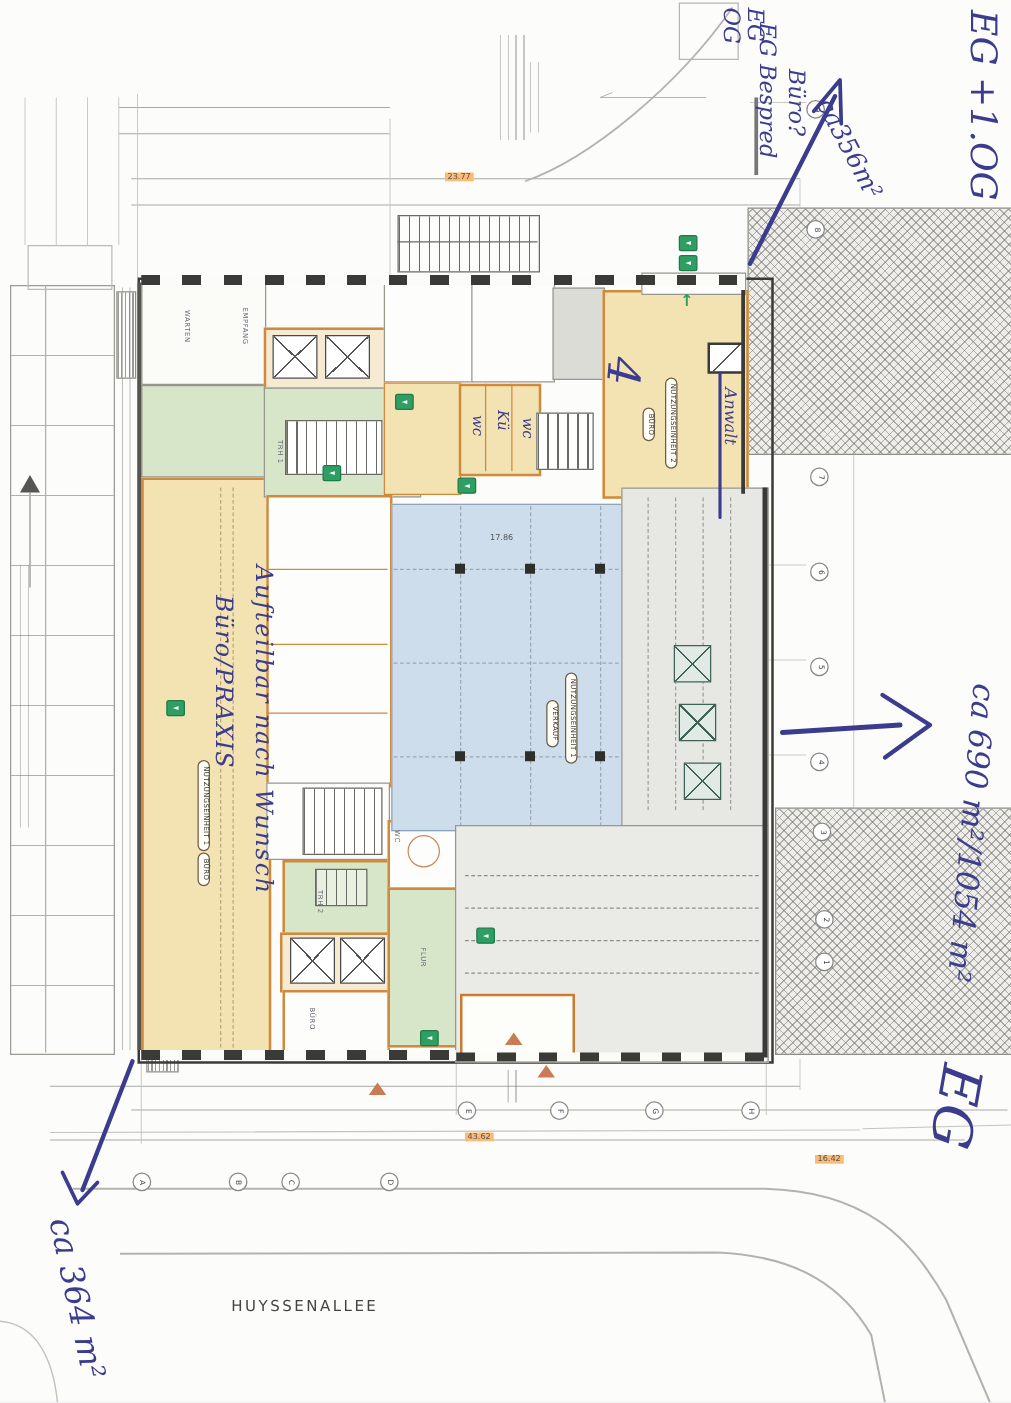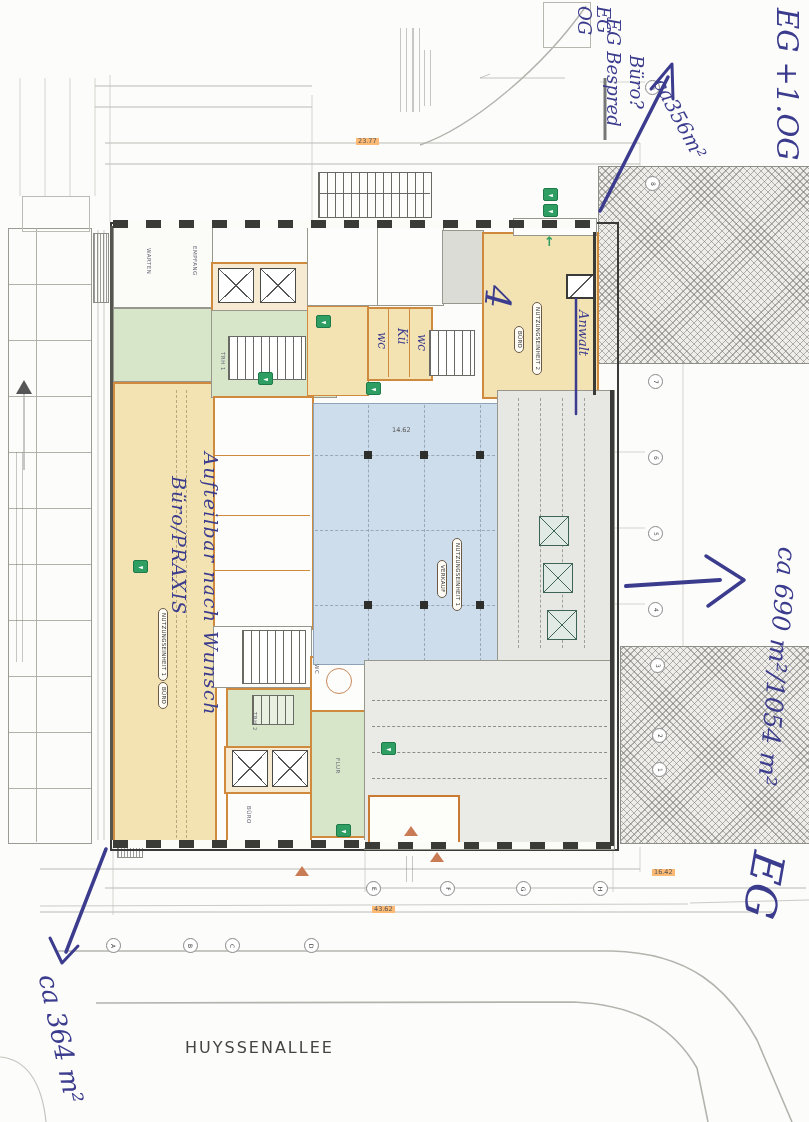--- a/index.html
+++ b/index.html
@@ -209,23 +209,23 @@
   <div class="abs ovlab v" style="left:524px;top:326px">BÜRO</div>
   <div class="abs rlab v" style="left:152px;top:248px">WARTEN</div>
   <div class="abs rlab v" style="left:198px;top:246px">EMPFANG</div>
   <div class="abs rlab v" style="left:226px;top:352px">TRH 1</div>
   <div class="abs rlab v" style="left:258px;top:712px">TRH 2</div>
   <div class="abs rlab v" style="left:341px;top:758px">FLUR</div>
   <div class="abs rlab v" style="left:320px;top:664px">WC</div>
   <div class="abs rlab v" style="left:252px;top:806px">BÜRO</div>
 
   <div class="abs dim" style="left:356px;top:138px">23.77</div>
-  <div class="abs dim" style="left:390px;top:427px;background:#cdddec">14.62</div>
+  <div class="abs dim" style="left:390px;top:427px;background:#cdddec">17.86</div>
   <div class="abs dim" style="left:372px;top:906px">43.62</div>
-  <div class="abs dim" style="left:652px;top:869px">16.42</div>
+  <div class="abs dim" style="left:652px;top:924px">16.42</div>
 
   <div class="abs bub" style="left:645px;top:80px">
       <span>9</span>
     </div>
   <div class="abs bub" style="left:645px;top:176px">
       <span>8</span>
     </div>
   <div class="abs bub" style="left:648px;top:374px">
       <span>7</span>
     </div>
@@ -299,14 +299,14 @@
   <div class="abs ink" style="left:486px;top:278px;font-size:36px;transform:rotate(95deg);transform-origin:50% 50%">4</div>
   <div class="abs ink v" style="left:388px;top:332px;font-size:12px">wc</div>
   <div class="abs ink v" style="left:408px;top:328px;font-size:12px">Kü</div>
   <div class="abs ink v" style="left:428px;top:334px;font-size:12px">wc</div>
   <div class="abs ink" style="left:800px;top:548px;font-size:25px;transform:rotate(95deg);transform-origin:0 0;white-space:nowrap">ca 690 m²/1054 m²</div>
   <div class="abs ink" style="left:792px;top:856px;font-size:44px;transform:rotate(100deg);transform-origin:0 0;white-space:nowrap">EG</div>
   <div class="abs ink" style="left:60px;top:972px;font-size:26px;transform:rotate(78deg);transform-origin:0 0;white-space:nowrap">ca 364 m²</div>
   <div class="abs ink v" style="left:220px;top:452px;font-size:19px;letter-spacing:1.5px">Aufteilbar nach Wunsch</div>
   <div class="abs ink v" style="left:188px;top:476px;font-size:19px;letter-spacing:1px">Büro/PRAXIS</div>
 
-  <div class="abs" style="left:185px;top:1038px;font-size:16px;letter-spacing:2px;color:#444">HUYSSENALLEE</div>
+  <div class="abs" style="left:185px;top:1038px;font-size:12px;letter-spacing:2px;color:#444">HUYSSENALLEE</div>
 </div>
 
 </body></html>

